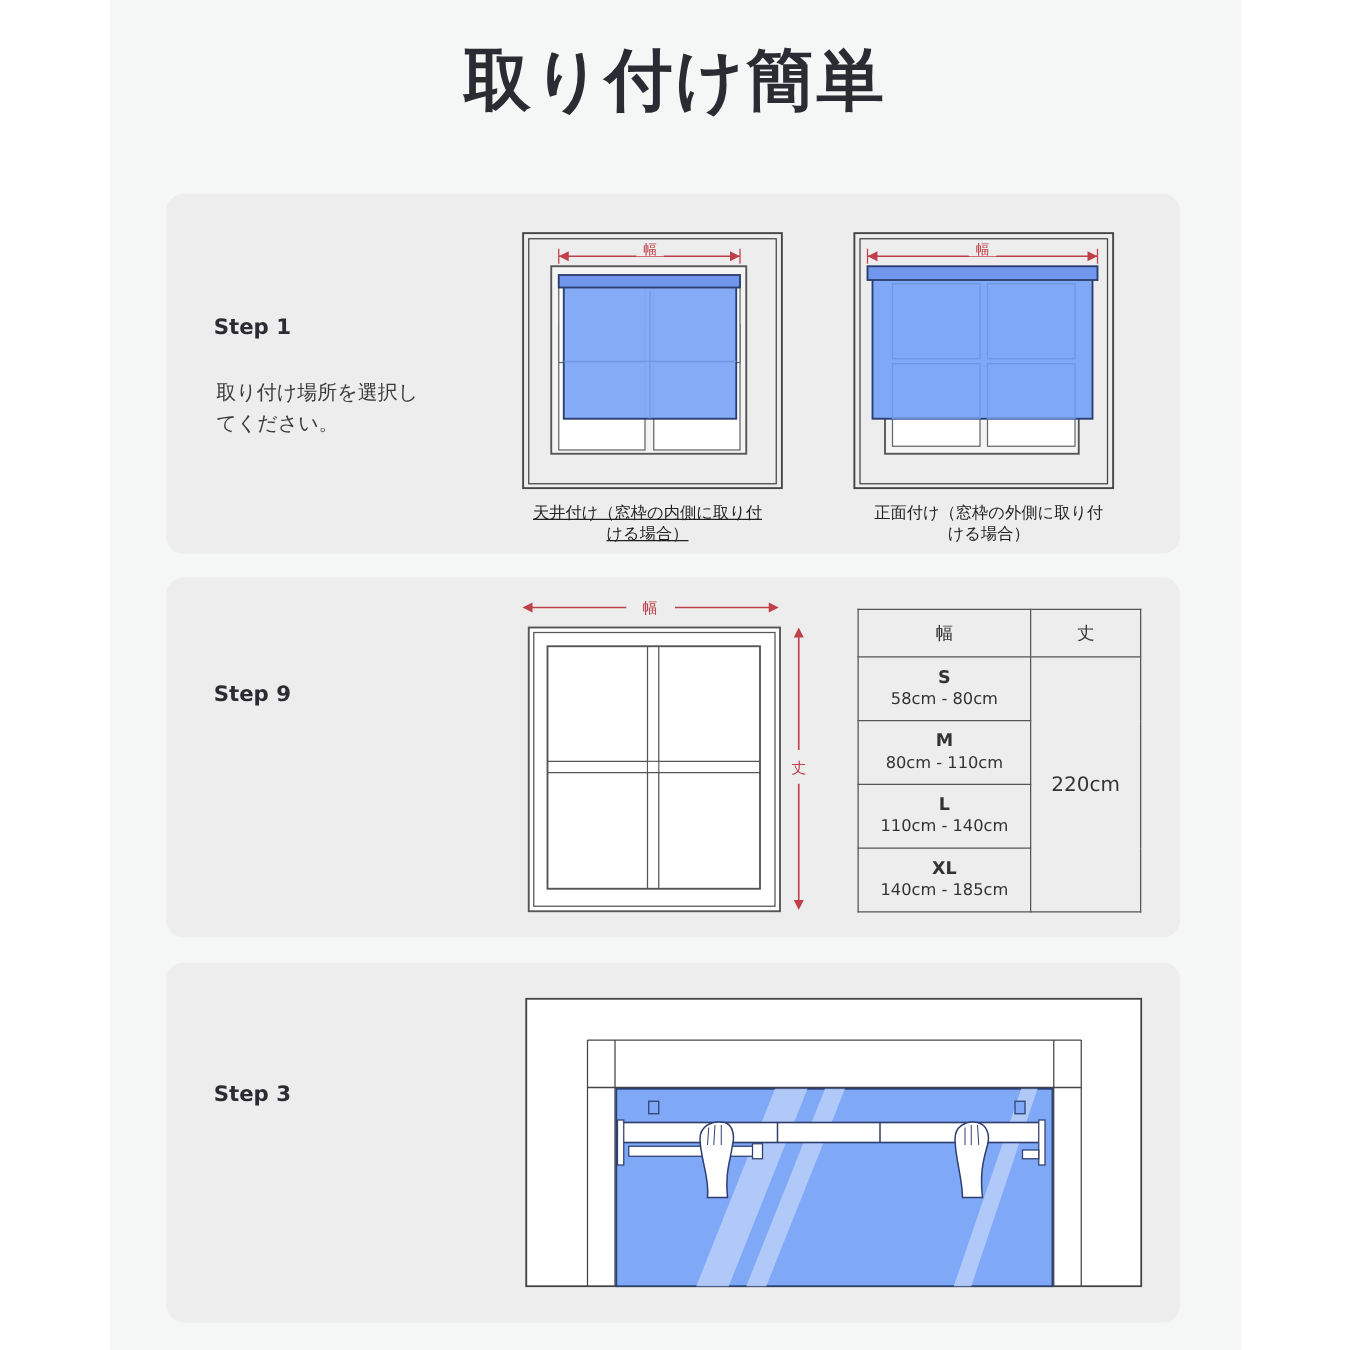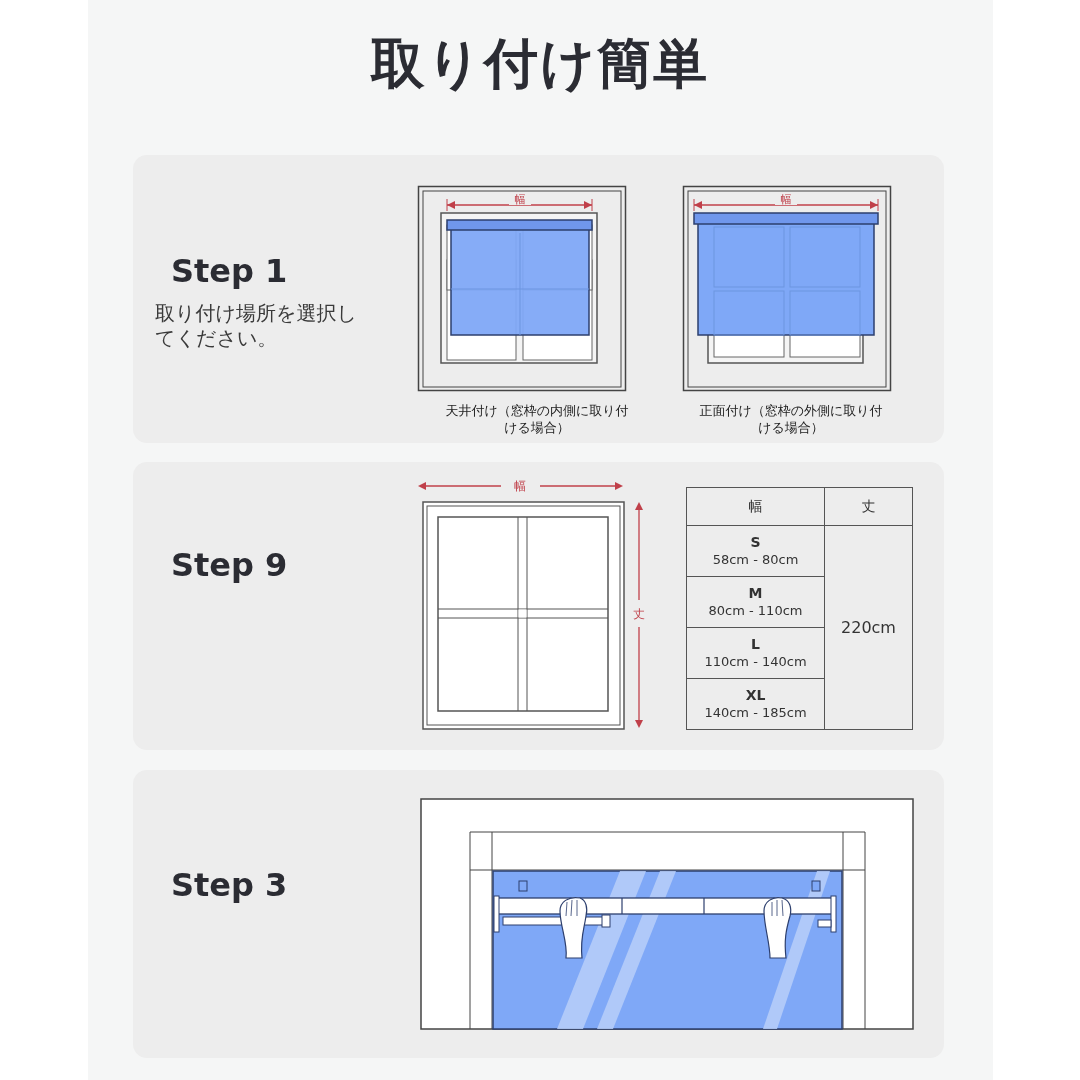--- a/index.html
+++ b/index.html
@@ -20,41 +20,41 @@
     margin: 0;
   }
   .card {
     position: absolute; left: 133px; width: 811px;
     background: #ededed; border-radius: 14px;
   }
   .card.s1 { top: 155px; height: 288px; }
   .card.s2 { top: 462px; height: 288px; }
   .card.s3 { top: 770px; height: 288px; }
   .step-title {
-    position: absolute; left: 38px; font-size: 32px; font-weight: bold;
+    position: absolute; left: 38px; font-size: 17px; font-weight: bold;
     color: #2b2c33; margin: 0; white-space: nowrap;
     font-family: "DejaVu Sans", sans-serif;
   }
   .step-desc {
-    position: absolute; left: 22px; font-size: 20px; line-height: 25px;
+    position: absolute; left: 40px; font-size: 16px; line-height: 25px;
     color: #3a3a3a; white-space: pre-line; margin: 0; width: 220px;
   }
   .s1 .step-title { top: 97px; }
   .s1 .step-desc { top: 146px; }
   .s2 .step-title { top: 84px; }
   .s2 .step-desc { top: 132px; }
   .s3 .step-title { top: 96px; text-align: center; }
   .s3 .step-desc { top: 145px; }
 
   .figure { position: absolute; }
   .caption {
     position: absolute; font-size: 13px; line-height: 17px; color: #222;
     text-align: center; white-space: pre-line;
   }
-  .cap1 { left: 299px; top: 247px; width: 210px; }
+  .cap1 { left: 280px; top: 247px; width: 210px; text-decoration: underline; }
   .cap2 { left: 548px; top: 247px; width: 220px; }
 
   
   .size-table {
     position: absolute; left: 553px; top: 25px; width: 227px; height: 239px;
     border-collapse: collapse; font-size: 13px; color: #333;
     background: #ededed;
   }
   .size-table th, .size-table td {
     border: 1.5px solid #555; text-align: center; padding: 0;

